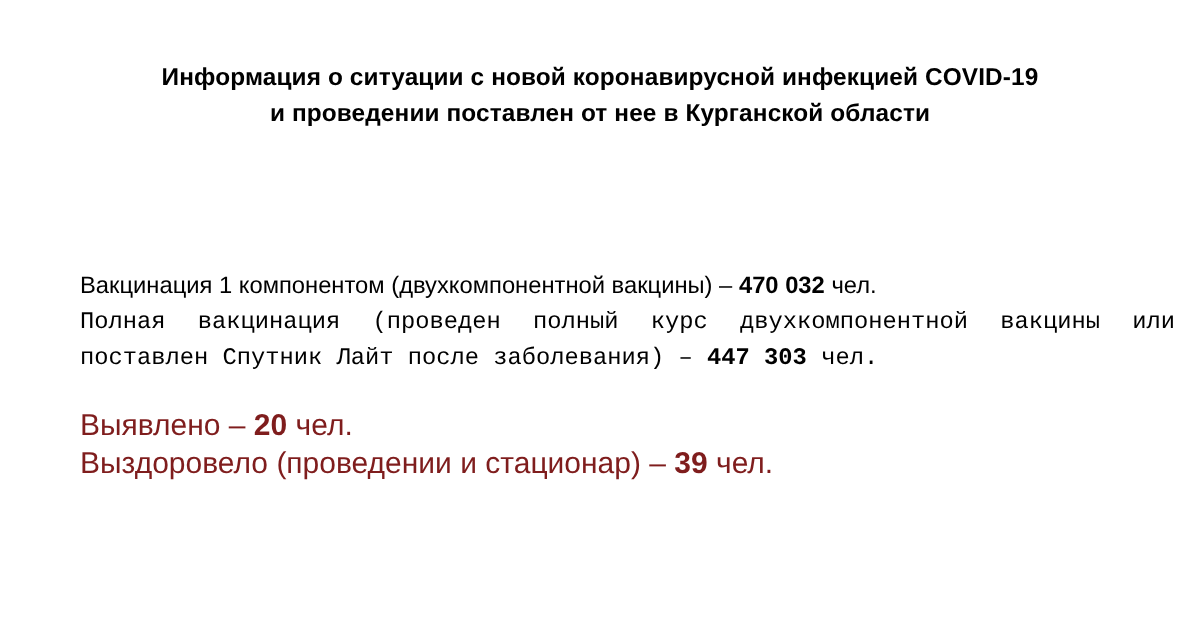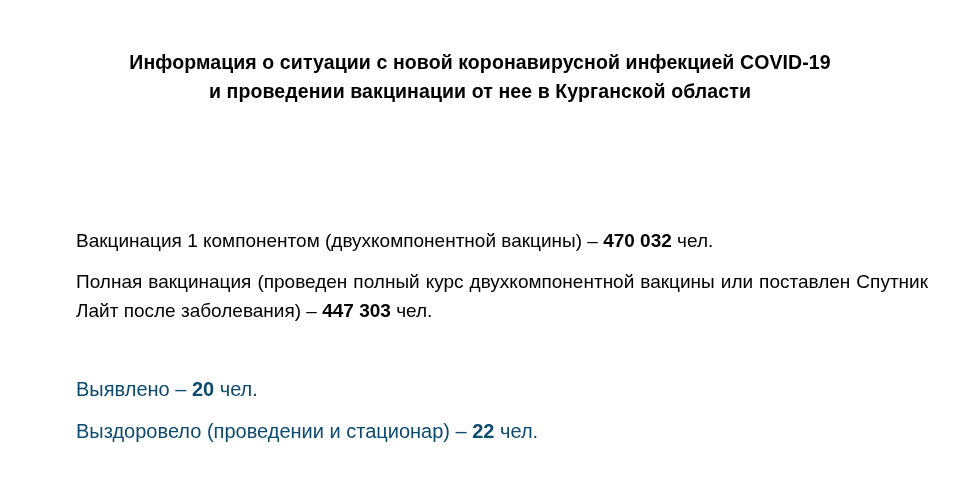--- a/index.html
+++ b/index.html
@@ -38,69 +38,70 @@
   .body-block {
     position: absolute;
     left: 64px;
     top: 214px;
     width: 876px;
   }
   .para {
     font-size: 19px;
     line-height: 29px;
     color: #000000;
-    margin: 12px;
+    margin: 0;
   }
   .para.justify {
     text-align: justify;
     text-align-last: left;
+    font-family: Liberation Mono, monospace;
   }
   .para b {
     font-weight: bold;
   }
   .spacer {
     height: 25px;
   }
   .stat-line {
-    font-size: 20px;
+    font-size: 24px;
     line-height: 30px;
-    color: #0c4a6e;
-    margin: 12px;
+    color: #7f1d1d;
+    margin: 0;
     white-space: nowrap;
   }
   .stat-line b {
     font-weight: bold;
   }
 </style>
 </head>
 <body>
 
 <div class="slide">
 
   <div class="title-block">
     <div class="title-line">Информация о ситуации с новой коронавирусной инфекцией COVID-19</div>
-    <div class="title-line">и проведении вакцинации от нее в Курганской области</div>
+    <div class="title-line">и проведении поставлен от нее в Курганской области</div>
   </div>
 
   <div class="body-block">
 
     <p class="para">
       <span>Вакцинация 1 компонентом (двухкомпонентной вакцины) – </span><b>470 032</b><span> чел.</span>
     </p>
 
     <p class="para justify">
       <span>Полная вакцинация (проведен полный курс двухкомпонентной вакцины или поставлен Спутник Лайт после заболевания) – </span><b>447 303</b><span> чел.</span>
     </p>
 
     <div class="spacer"></div>
 
     <p class="stat-line">
       <span>Выявлено – </span><b>20</b><span> чел.</span>
     </p>
 
 
     <p class="stat-line">
-      <span>Выздоровело (проведении и стационар) – </span><b>22</b><span> чел.</span>
+      <span>Выздоровело (проведении и стационар) – </span><b>39</b><span> чел.</span>
     </p>
 
   </div>
 
 </div>
 
 </body></html>

